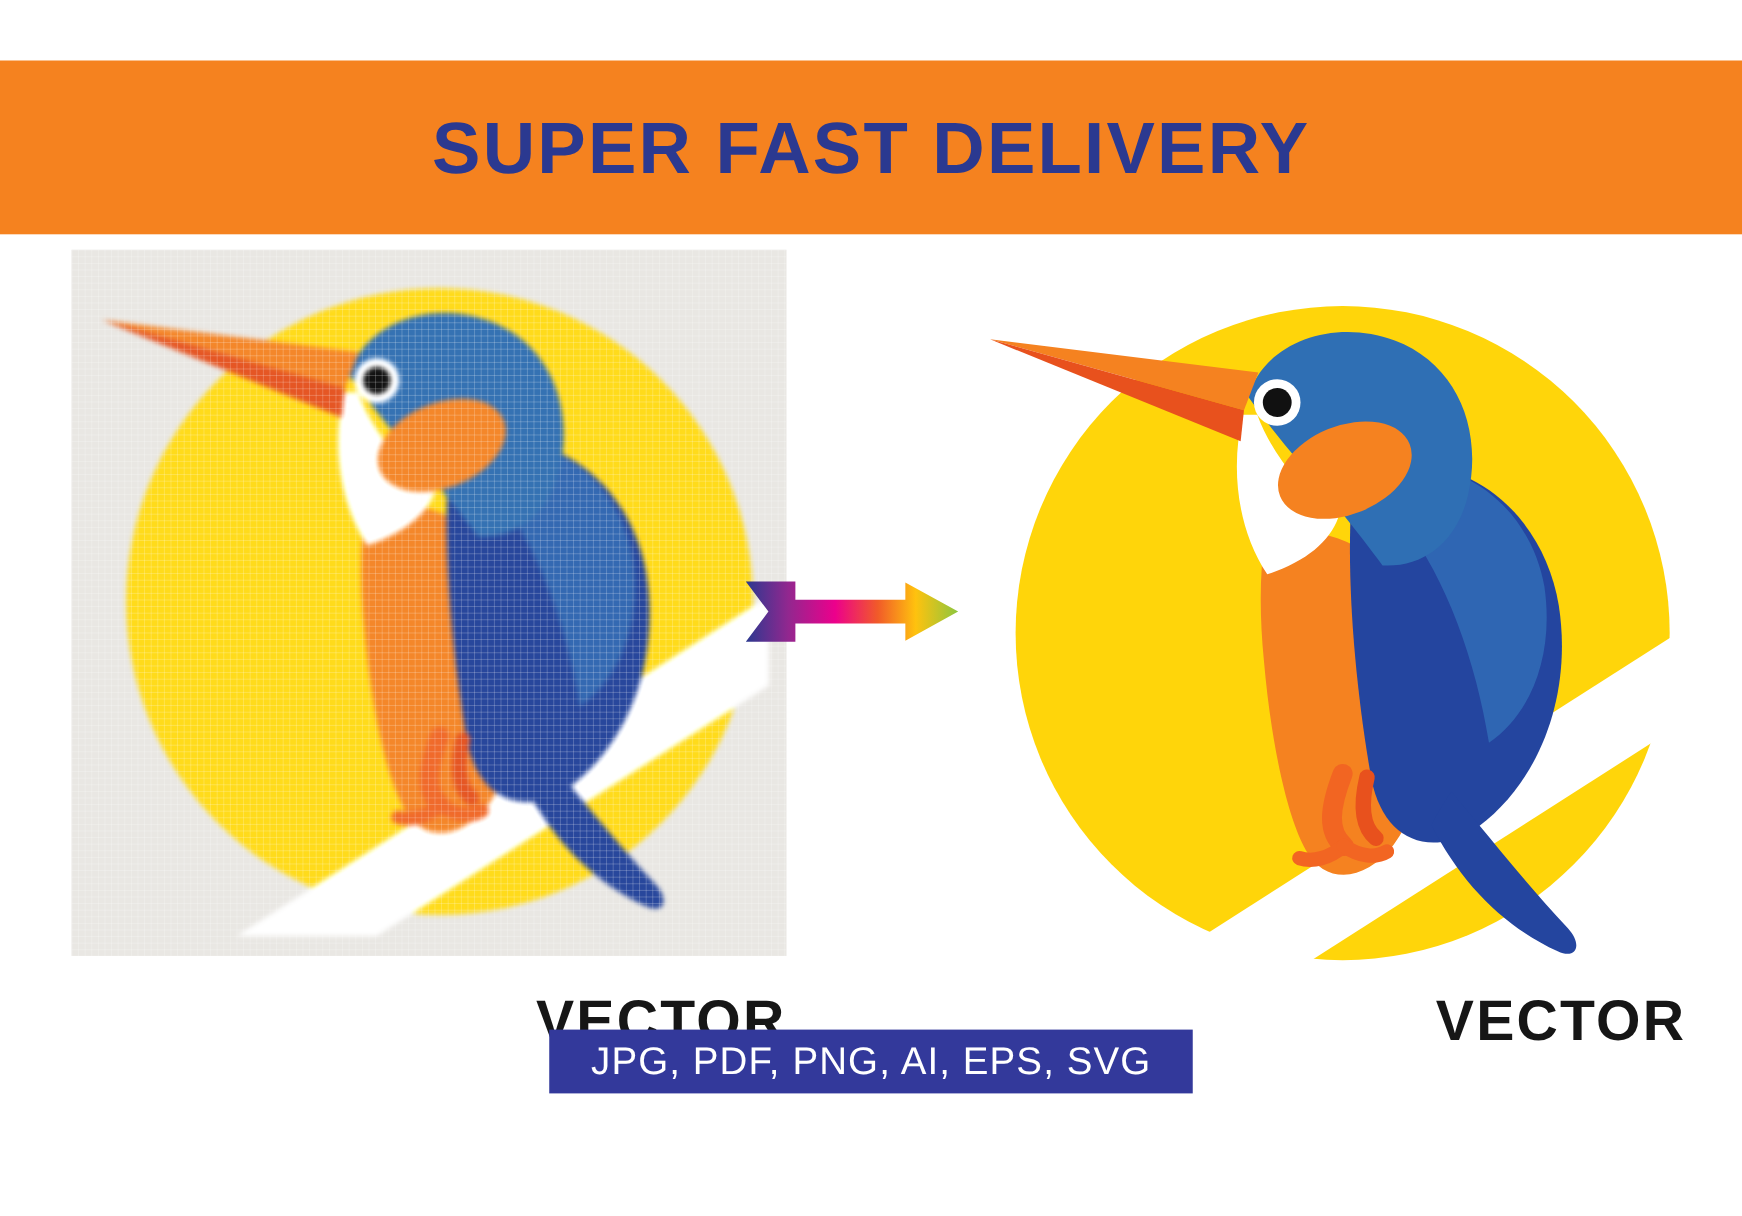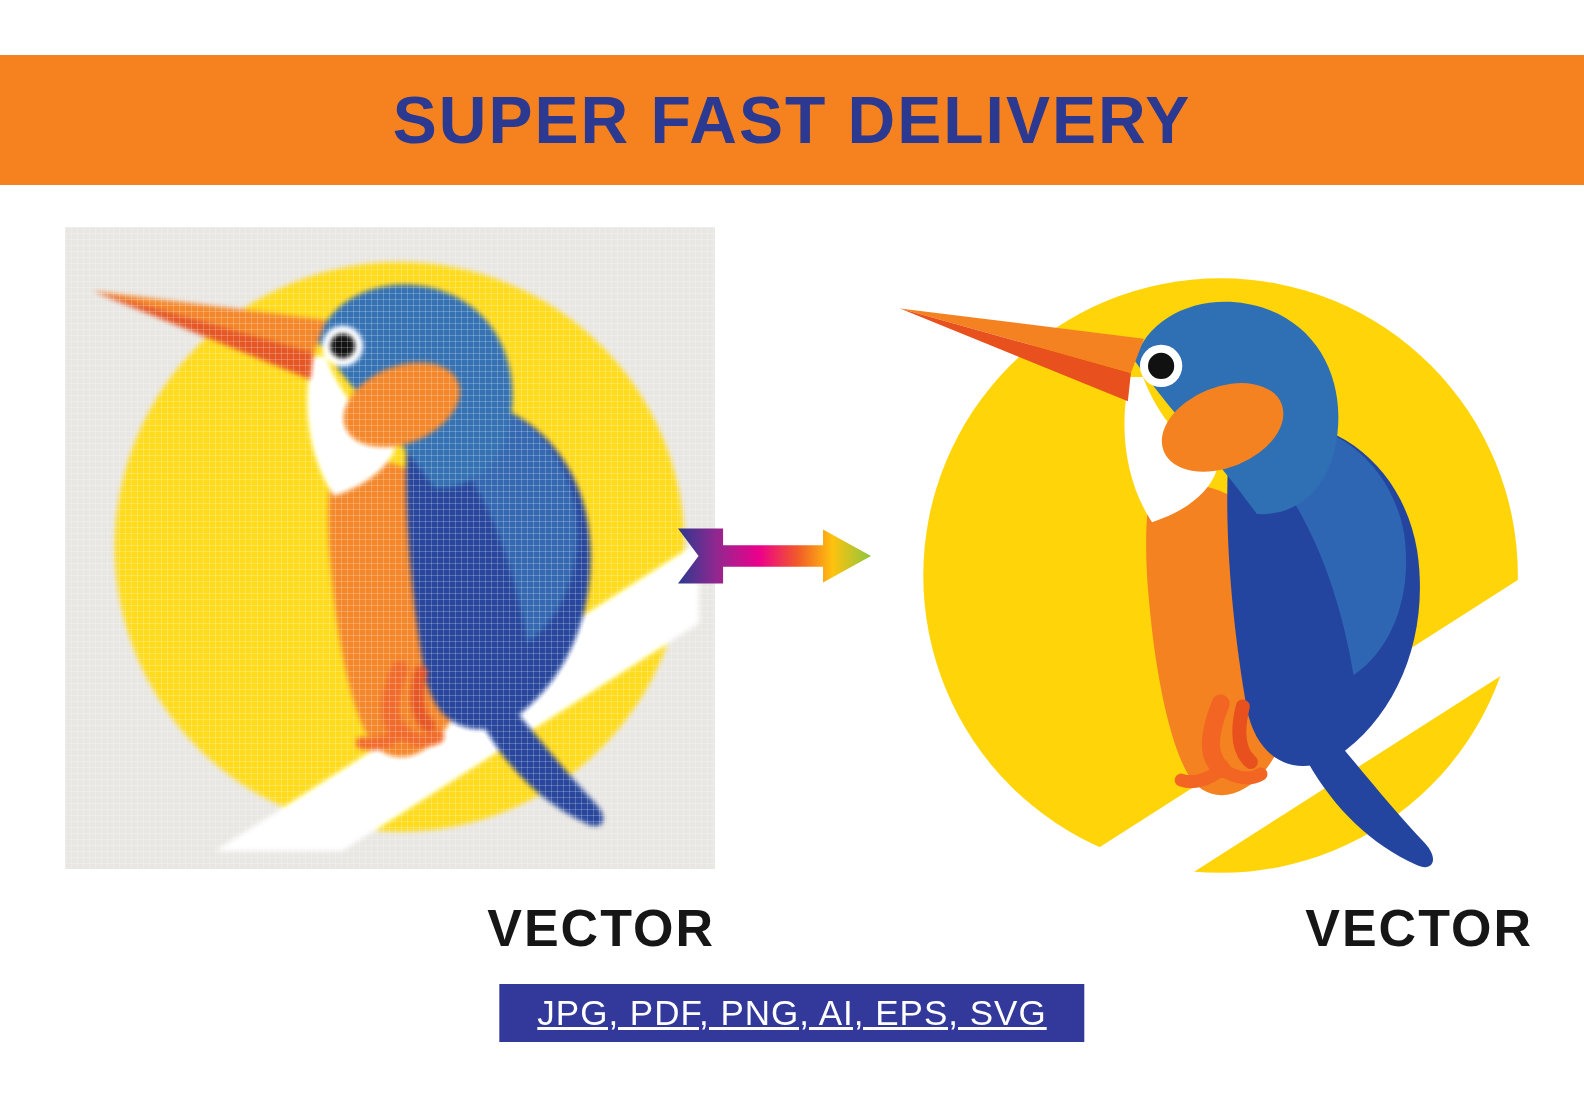--- a/index.html
+++ b/index.html
@@ -4,21 +4,21 @@
 <style>
   html,body{margin:0;padding:0}
   body{
     width:1584px;height:1105px;position:relative;overflow:hidden;
     background:#ffffff;
     font-family:"Liberation Sans", sans-serif;
   }
 
   
   .banner{
-    position:absolute;top:55px;left:0;width:1584px;height:130px;
+    position:absolute;top:55px;left:0;width:1584px;height:158px;
     background:var(--banner_bg,#F5821F);
     display:flex;align-items:center;justify-content:center;
   }
   .banner h1{
     margin:0;font-size:66px;font-weight:800;letter-spacing:2px;
     color:var(--banner_text,#2B3990);
   }
 
   
   .frame{
@@ -50,24 +50,24 @@
   }
   .caption-left{left:65px;width:650px}
   .caption-right{left:888px;width:645px}
 
   
   .arrow{position:absolute;left:678px;top:526px;width:196px;height:60px}
   .arrow svg{width:100%;height:100%;display:block}
 
   
   .badge{
-    position:absolute;top:984px;left:50%;transform:translateX(-50%);
+    position:absolute;top:936px;left:50%;transform:translateX(-50%);
     background:var(--badge_bg,#33399B);color:var(--badge_text,#FFFFFF);
     font-size:35px;font-weight:500;letter-spacing:1px;
-    padding:9px 38px;white-space:nowrap;text-decoration:underline;
+    padding:9px 38px;white-space:nowrap;
   }
 </style>
 </head>
 <body>
 
 <svg width="0" height="0" style="position:absolute" aria-hidden="true">
   <defs>
     <g id="kf">
       <circle cx="330" cy="325" r="295" style="fill:var(--circle_yellow,#FFD50A)"></circle>
       <polygon points="131,645 671,300 709,360 169,705" style="fill:var(--branch_white,#FFFFFF)"></polygon>

